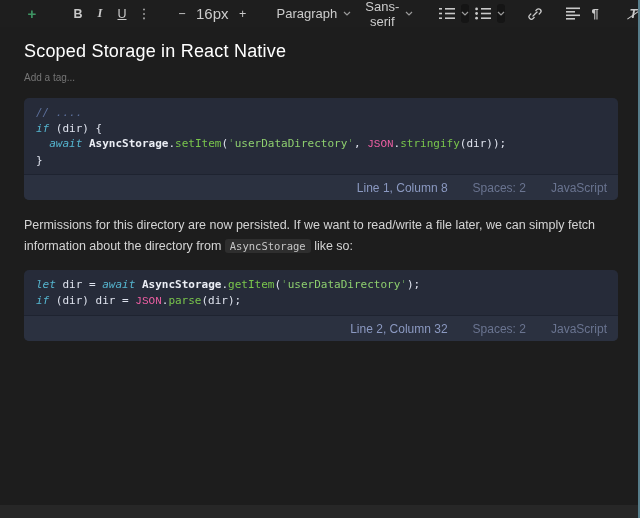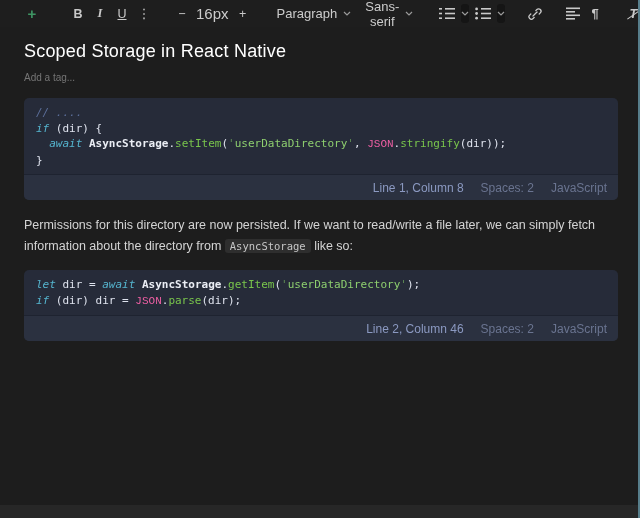--- a/index.html
+++ b/index.html
@@ -68,21 +68,21 @@
   .tk-q { color:#5f8d55; }
   .tk-bi { color:#ef5fa4;font-family:Liberation Mono, monospace; }
   .tk-id { color:#eaedf4; font-weight:700; }
   .tk-pl { color:#dfe3ee; }
   .code-status {
     height:26px; background:#2b3140; border-top:1px solid #1e2330;
     display:flex; align-items:center; justify-content:flex-end; gap:17px;
     padding-right:11px; font-size:12px;
   }
   .st-pos { color:#8b99c1; }
-  .st-dim { color:#6a7490; }
+  .st-dim { color:#6a7490;margin-left:8px; }
   
   .hscrollbar {
     position:absolute; left:0; right:0; bottom:0; height:13px; background:#272727;
   }
   .right-edge {
     position:absolute; top:0; right:0; width:2px; height:518px; background:#577e8b; z-index:5;
   }
 </style>
 </head>
 <body>
@@ -221,21 +221,21 @@
     </div>
 
     <p class="para" style="margin-top:15px;"><span>Permissions for this directory are now persisted. If we want to read/write a file later, we can simply fetch information about the directory from </span><span class="inline-code">AsyncStorage</span><span> like so:</span></p>
 
     <div class="codeblock">
       <div class="code-area">
           <div class="code-line"><span class="tk-kw">let</span><span class="tk-pl"> dir = </span><span class="tk-kw">await</span><span class="tk-pl"> </span><span class="tk-id">AsyncStorage</span><span class="tk-pl">.</span><span class="tk-fn">getItem</span><span class="tk-pl">(</span><span class="tk-q">'</span><span class="tk-str">userDataDirectory</span><span class="tk-q">'</span><span class="tk-pl">);</span></div>
           <div class="code-line"><span class="tk-kw">if</span><span class="tk-pl"> (dir) dir = </span><span class="tk-bi">JSON</span><span class="tk-pl">.</span><span class="tk-fn">parse</span><span class="tk-pl">(dir);</span></div>
         </div>
       <div class="code-status">
-        <span class="st-pos">Line 2, Column 46</span>
+        <span class="st-pos">Line 2, Column 32</span>
         <span class="st-dim">Spaces: 2</span>
         <span class="st-dim">JavaScript</span>
       </div>
     </div>
   </div>
 
   <div class="hscrollbar"></div>
   <div class="right-edge"></div>
 </div>
 

